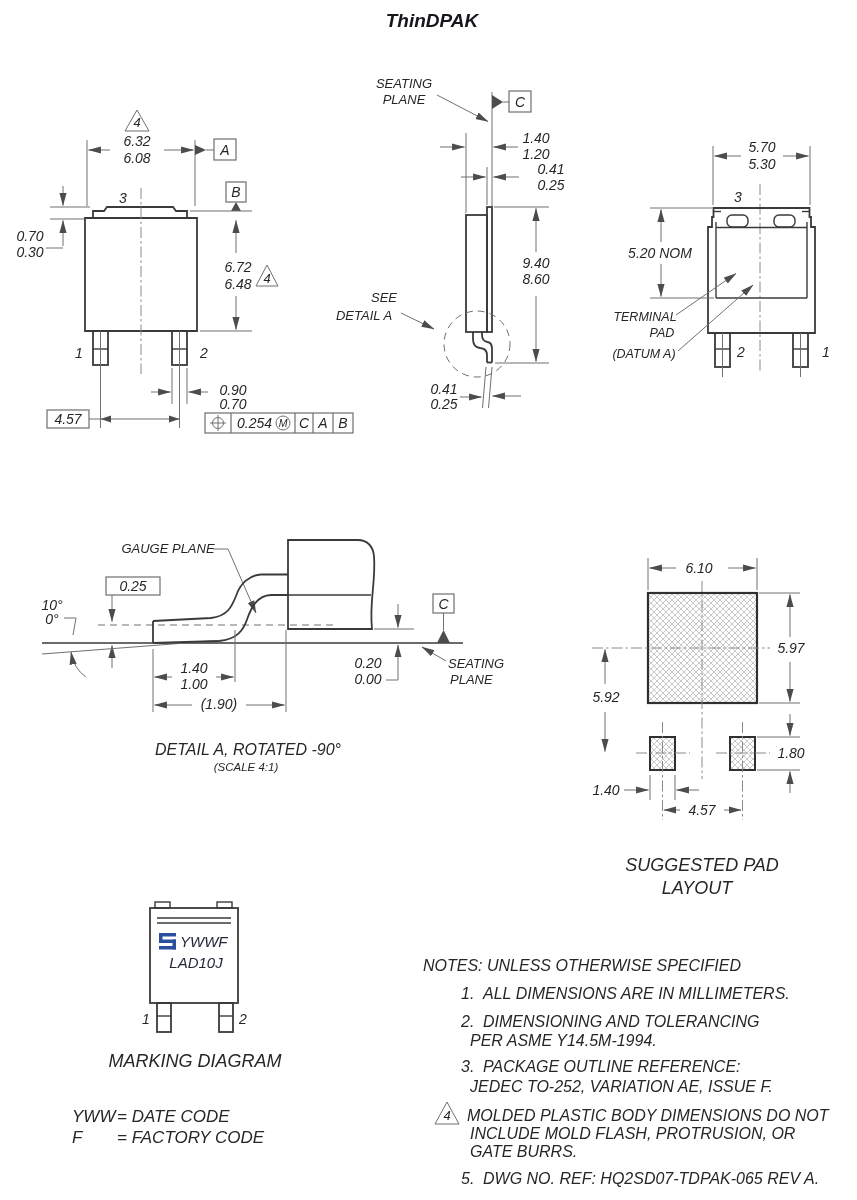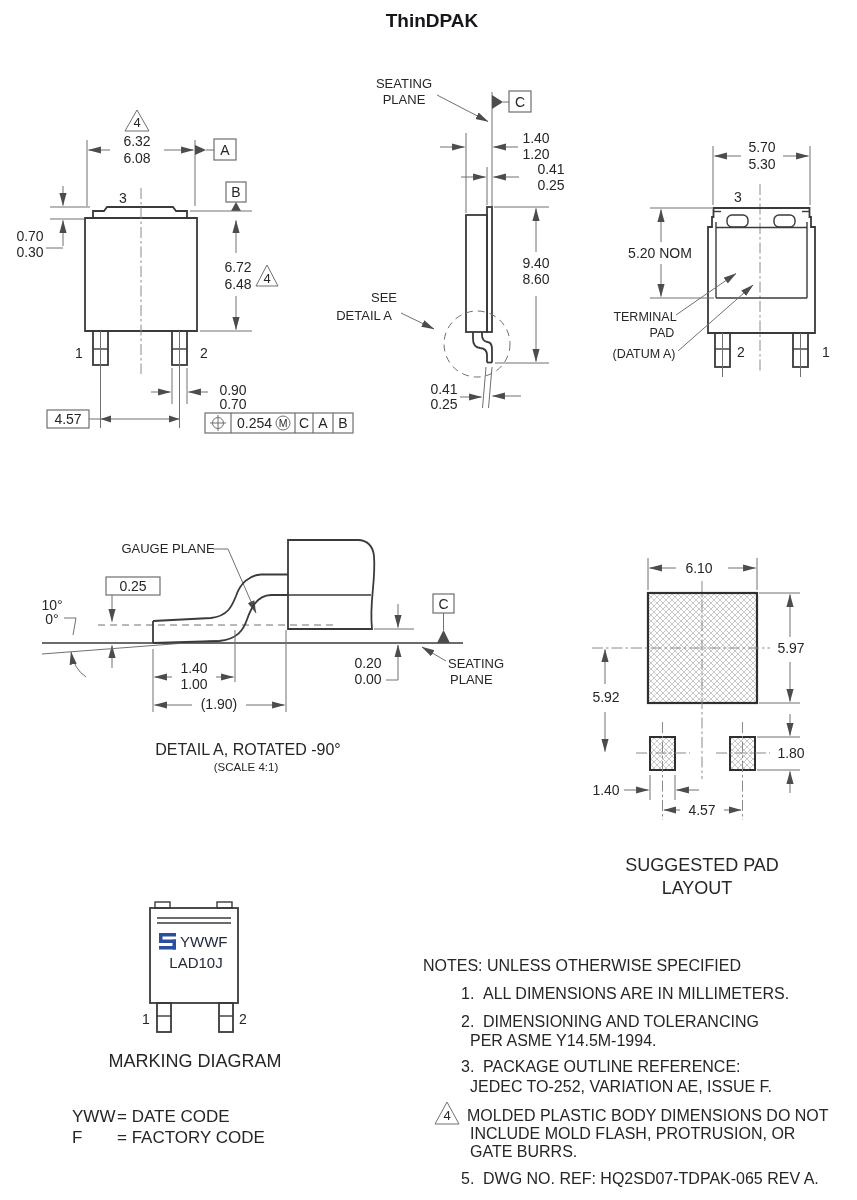--- a/index.html
+++ b/index.html
@@ -1,16 +1,16 @@
 <!DOCTYPE html>
 <html><head>
 <meta charset="utf-8">
 <style>
   html,body{margin:0;padding:0;background:#ffffff;}
-  .page{position:relative;width:842px;height:1200px;background:#ffffff;overflow:hidden;}
+  .page{position:relative;width:842px;height:1200px;background:#ffffff;overflow:hidden;font-style:italic;}
   svg{display:block;}
   text{font-family:"Liberation Sans",sans-serif;fill:#262626;}
   .t14{font-size:14px;}
   .t13{font-size:13px;}
   .t12{font-size:12.5px;}
   .t15{font-size:15px;}
   .t16{font-size:16px;}
   .t17{font-size:17px;}
   .t18{font-size:18px;}
   .t11{font-size:11.5px;}

